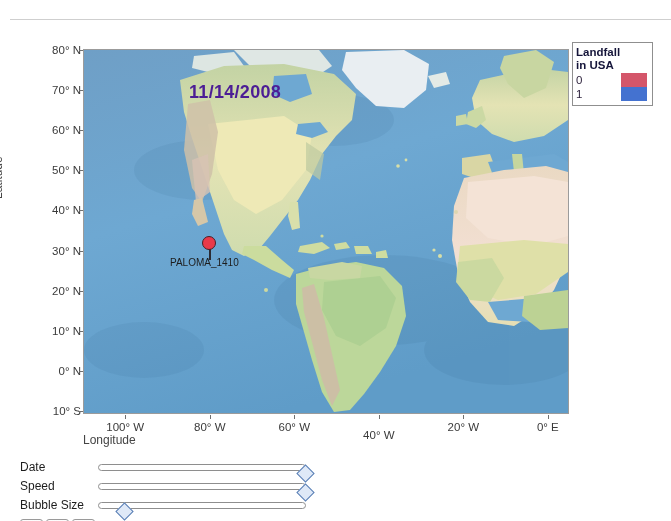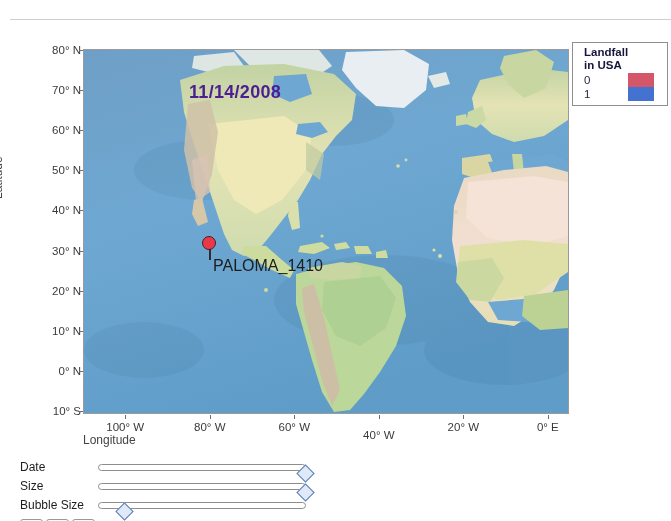--- a/index.html
+++ b/index.html
@@ -83,23 +83,22 @@
     width: 1.5px; height: 17px; background: #2b2b33;
   }
   .marker-dot {
     position: absolute; left: 0; top: 0;
     width: 14px; height: 14px; border-radius: 50%;
     background: #e8394a; border: 1px solid #4a1f26;
     box-sizing: border-box;
   }
   .marker-label {
     position: absolute; left: 160px; top: 236px;
-    font-size: 16px; color: #1d1d1d;
+    font-size: 10px; color: #1d1d1d;
     white-space: nowrap;
-    margin-left: 43px;
   }
 
   
   .ytick {
     position: absolute; right: 0; width: 58px;
     text-align: right; font-size: 11.5px; color: #3a3a3a;
     transform: translateY(-50%);
   }
   .ytick-mark {
     position: absolute; width: 4px; height: 1px; background: #707070;
@@ -121,24 +120,24 @@
   }
   .xtick-mark { position: absolute; top: 0; width: 1px; height: 4px; background: #707070; }
   .xtitle {
     position: absolute; left: 73px; top: 412px; width: 486px;
     text-align: left; font-size: 12px; color: #444;
   }
 
   
   .legend {
     position: absolute; left: 562px; top: 21px;
-    width: 96px; height: 64px;
+    width: 81px; height: 64px;
     border: 1px solid #8f8f8f; background: #ffffff;
     box-sizing: border-box;
-    padding: 3px 11px;
+    padding: 3px 3px;
   }
   .legend-title {
     font-size: 11.5px; font-weight: bold; color: #15153a;
     line-height: 13px;
   }
   .legend-body { position: relative; margin-top: 1px; }
   .legend-val {
     font-size: 11.5px; color: #2a1f3a; line-height: 14px;
   }
   .legend-swatches {
@@ -373,21 +372,21 @@
     </div>
 
     <div class="sliders" id="sliders">
         <div class="slider-row">
           <div class="slider-label">Date</div>
           <div class="slider-track">
             <div class="slider-thumb" style="left: 200px;"></div>
           </div>
         </div>
         <div class="slider-row">
-          <div class="slider-label">Size</div>
+          <div class="slider-label">Speed</div>
           <div class="slider-track">
             <div class="slider-thumb" style="left: 200px;"></div>
           </div>
         </div>
         <div class="slider-row">
           <div class="slider-label">Bubble Size</div>
           <div class="slider-track">
             <div class="slider-thumb" style="left: 18.72px;"></div>
           </div>
         </div>

